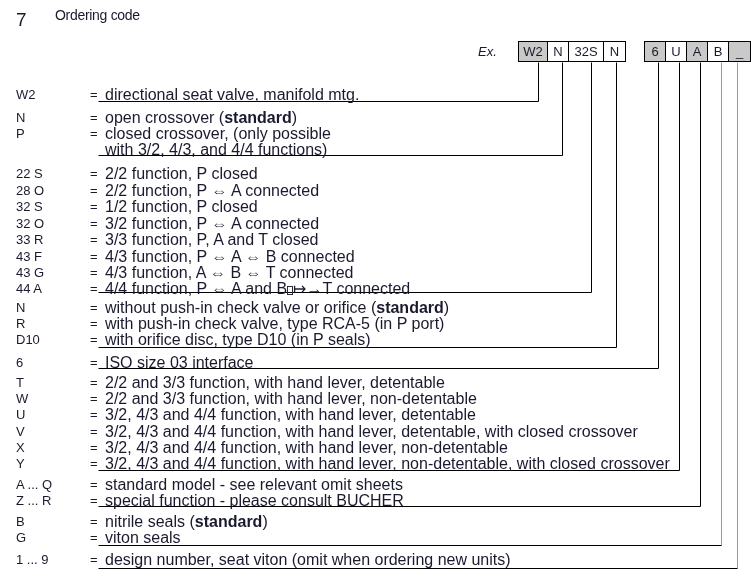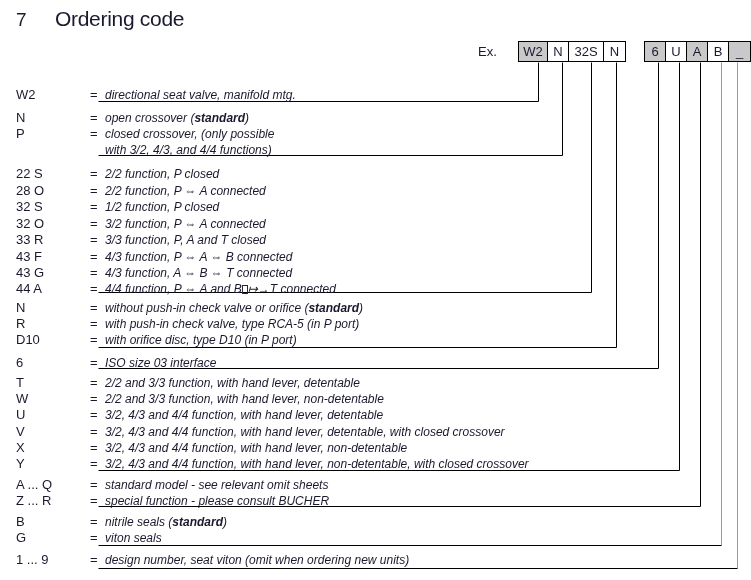--- a/index.html
+++ b/index.html
@@ -32,37 +32,38 @@
     left: 16px;
     top: 5px;
     font-size: 19px;
     font-weight: 400;
     letter-spacing: -0.2px;
   }
   #heading .title {
     position: absolute;
     left: 55px;
     top: 3px;
-    font-size: 21px;
+    font-size: 14px;
     font-weight: 400;
     letter-spacing: -0.3px;
   }
 
   
   #example-row {
     position: absolute;
     top: 41px;
     left: 478px;
     height: 21px;
   }
   #ex-label {
     position: absolute;
     left: 0px;
     top: 3px;
     font-size: 13px;
+    font-style: italic;
   }
   .code-group {
     position: absolute;
     top: 0;
     display: flex;
     height: 21px;
     border: 1px solid #000000;
     box-sizing: border-box;
   }
   #code-group-1 { left: 40px; }
@@ -116,23 +117,22 @@
     position: absolute;
     left: 90px;
     top: 0;
     font-size: 13px;
     line-height: 16px;
   }
   .spec-row .desc {
     position: absolute;
     left: 105px;
     top: 0;
-    font-size: 12px;
+    font-size: 16px;
     line-height: 16px;
-    font-style: italic;
   }
   .spec-row .desc b { font-weight: 700; }
   .missing-glyph {
     display: inline-block;
     width: 6px;
     height: 9px;
     border: 1px solid #2a2a3a;
     box-sizing: border-box;
     vertical-align: -1px;
     margin: 0 0px;
@@ -252,21 +252,21 @@
         <span class="desc">without push-in check valve or orifice (<b>standard</b>)</span>
       </div>
       <div class="spec-row" style="top: 316px;">
         <span class="key">R</span>
         <span class="eq">=</span>
         <span class="desc">with push-in check valve, type RCA-5 (in P port)</span>
       </div>
       <div class="spec-row" style="top: 332px;">
         <span class="key">D10</span>
         <span class="eq">=</span>
-        <span class="desc">with orifice disc, type D10 (in P port)</span>
+        <span class="desc">with orifice disc, type D10 (in P seals)</span>
       </div>
       <div class="spec-row" style="top: 355px;">
         <span class="key">6</span>
         <span class="eq">=</span>
         <span class="desc">ISO size 03 interface</span>
       </div>
       <div class="spec-row" style="top: 375px;">
         <span class="key">T</span>
         <span class="eq">=</span>
         <span class="desc">2/2 and 3/3 function, with hand lever, detentable</span>

